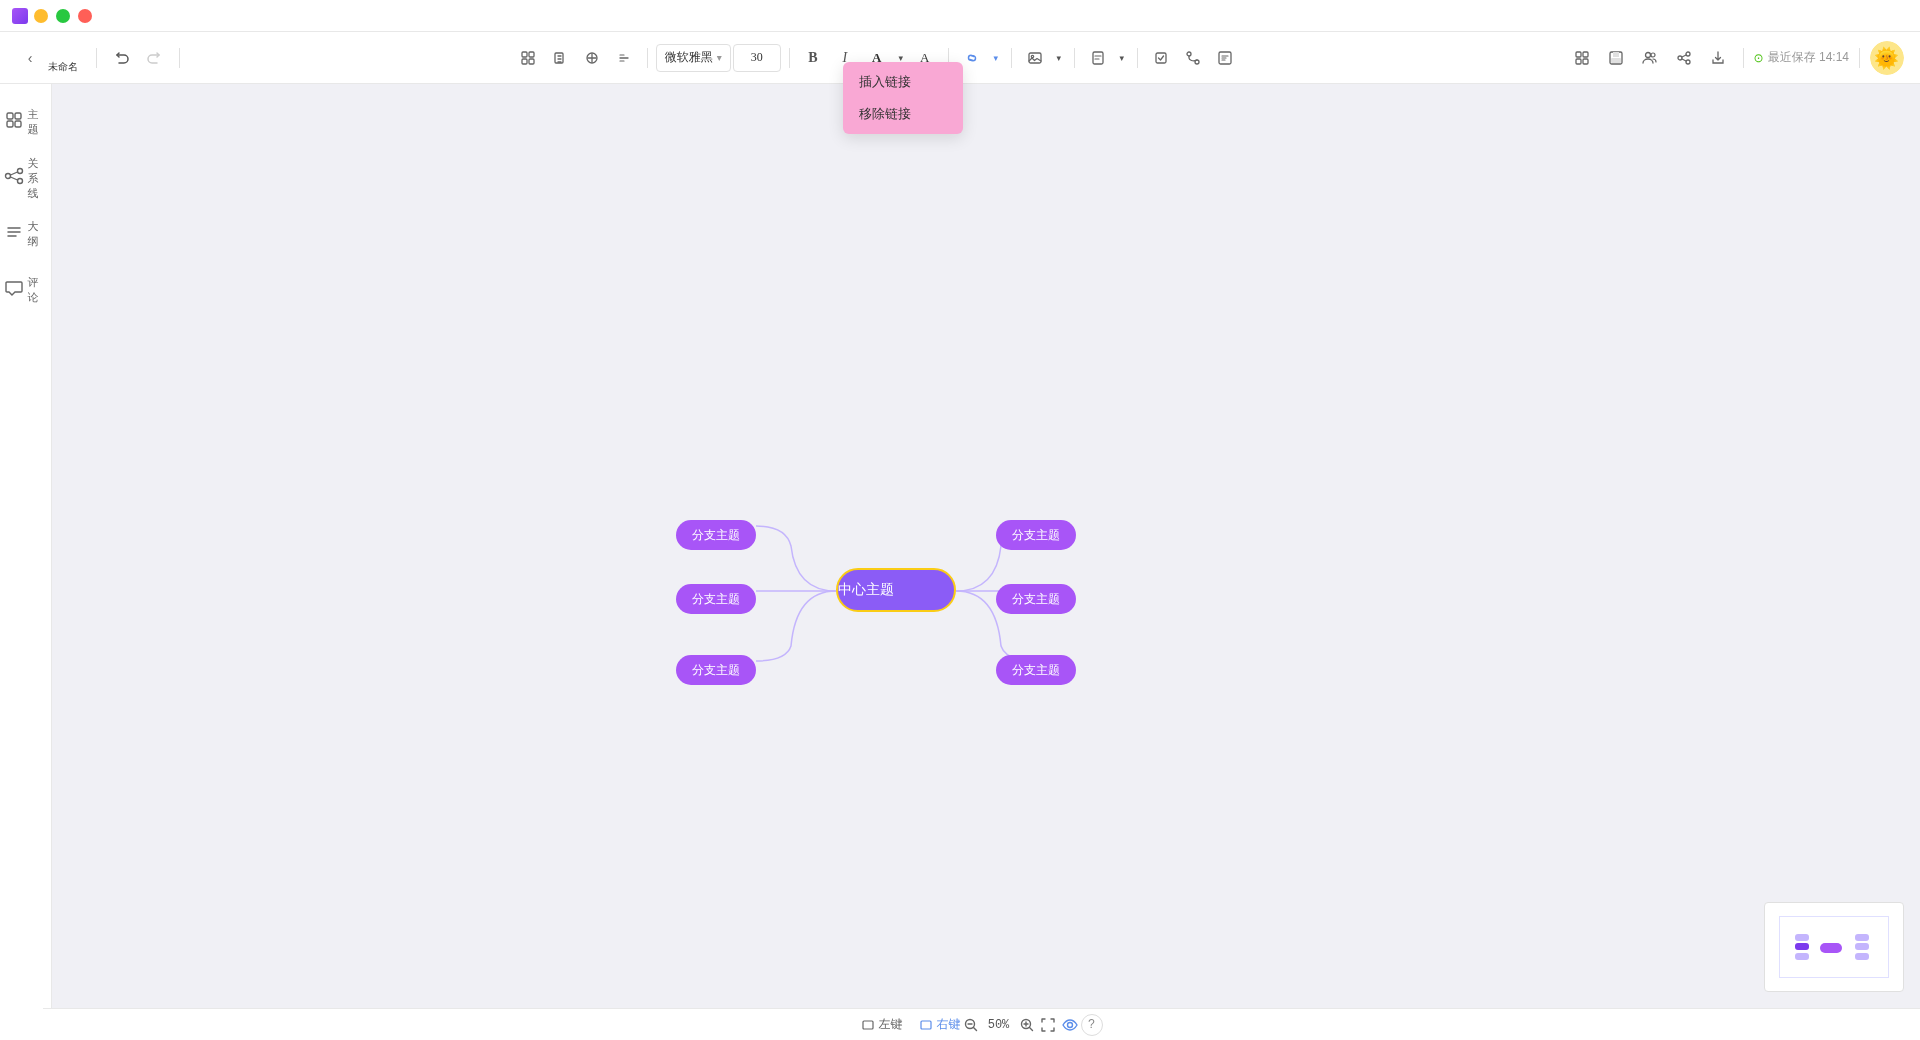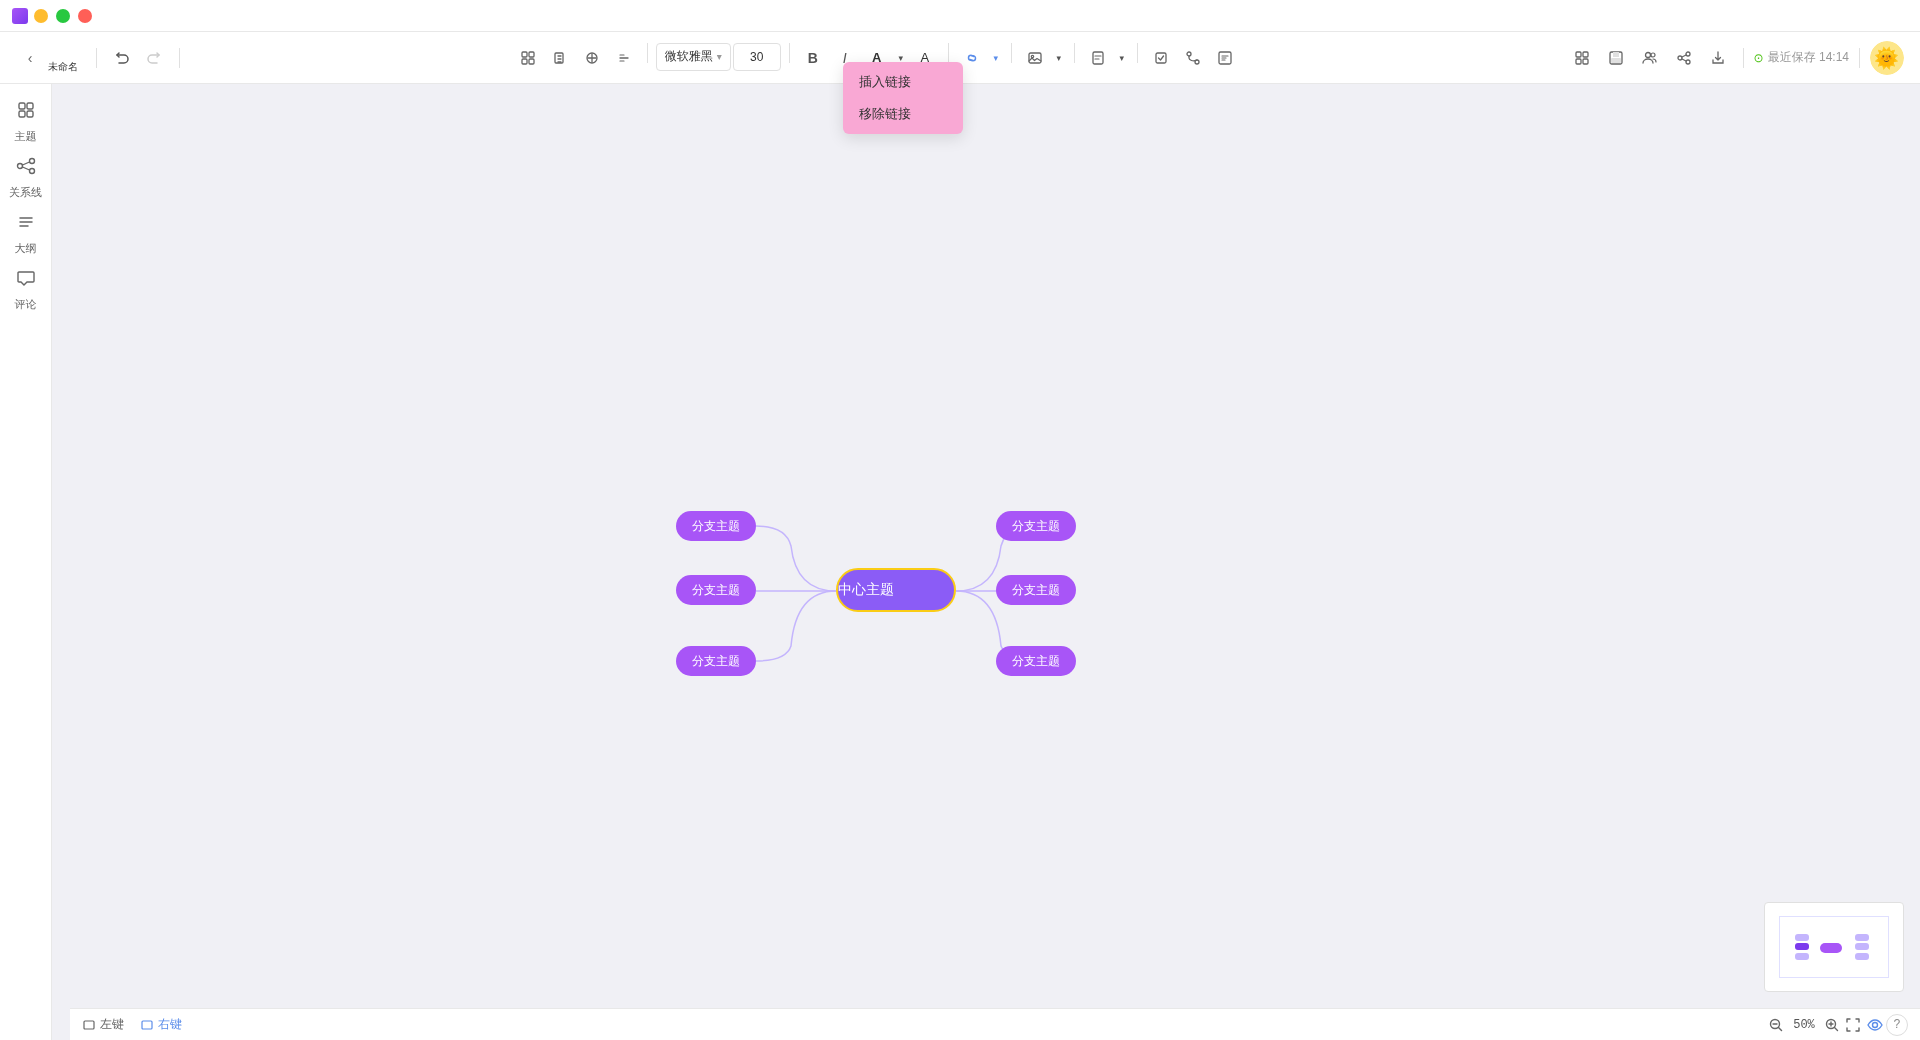--- a/index.html
+++ b/index.html
@@ -100,22 +100,24 @@
       cursor: pointer;
       color: #555;
       font-size: 14px;
       position: relative;
     }
     .tool-btn.disabled { color: #ccc; cursor: default; }
 
     .toolbar-center {
       flex: 1;
       display: flex;
+      align-items: center;
       justify-content: center;
       gap: 2px;
+      font-family: Liberation Serif, serif;
     }
     .font-selector {
       height: 28px;
       border: 1px solid #e0e0e0;
       border-radius: 4px;
       padding: 0 8px;
       font-size: 12px;
       color: #333;
       background: #fff;
       cursor: pointer;
@@ -159,21 +161,20 @@
       flex-direction: column;
       align-items: center;
       padding-top: 12px;
       gap: 4px;
       z-index: 80;
     }
     .sidebar-item {
       width: 44px;
       height: 52px;
       display: flex;
-      flex-direction: column;
       align-items: center;
       justify-content: center;
       gap: 4px;
       border-radius: 6px;
       cursor: pointer;
       color: #555;
     }
     .sidebar-item-icon {
       font-size: 18px;
       color: #666;
@@ -228,20 +229,21 @@
       height: 30px;
       background: #a855f7;
       border-radius: 15px;
       display: flex;
       align-items: center;
       justify-content: center;
       color: #fff;
       font-size: 12px;
       cursor: pointer;
       z-index: 10;
+      margin-top: 9px;
     }
 
     
     .mindmap-svg {
       position: absolute;
       top: 0; left: 0;
       width: 600px;
       height: 300px;
       pointer-events: none;
     }
@@ -353,28 +355,28 @@
       left: 10%;
       top: 15%;
       width: 80%;
       height: 70%;
       border: 1px solid #e0e0ff;
     }
 
     
     .bottom-bar {
       position: absolute;
-      bottom: 0; left: 70px; right: 0;
+      bottom: 0; left: 43px; right: 0;
       height: 32px;
       background: #fff;
       border-top: 1px solid #e8e8e8;
       display: flex;
       align-items: center;
       padding: 0 12px;
-      justify-content: space-between;
+      justify-content: center;
       z-index: 80;
     }
     .bottom-left {
       display: flex;
       align-items: center;
       gap: 16px;
     }
     .bottom-shortcut {
       display: flex;
       align-items: center;

